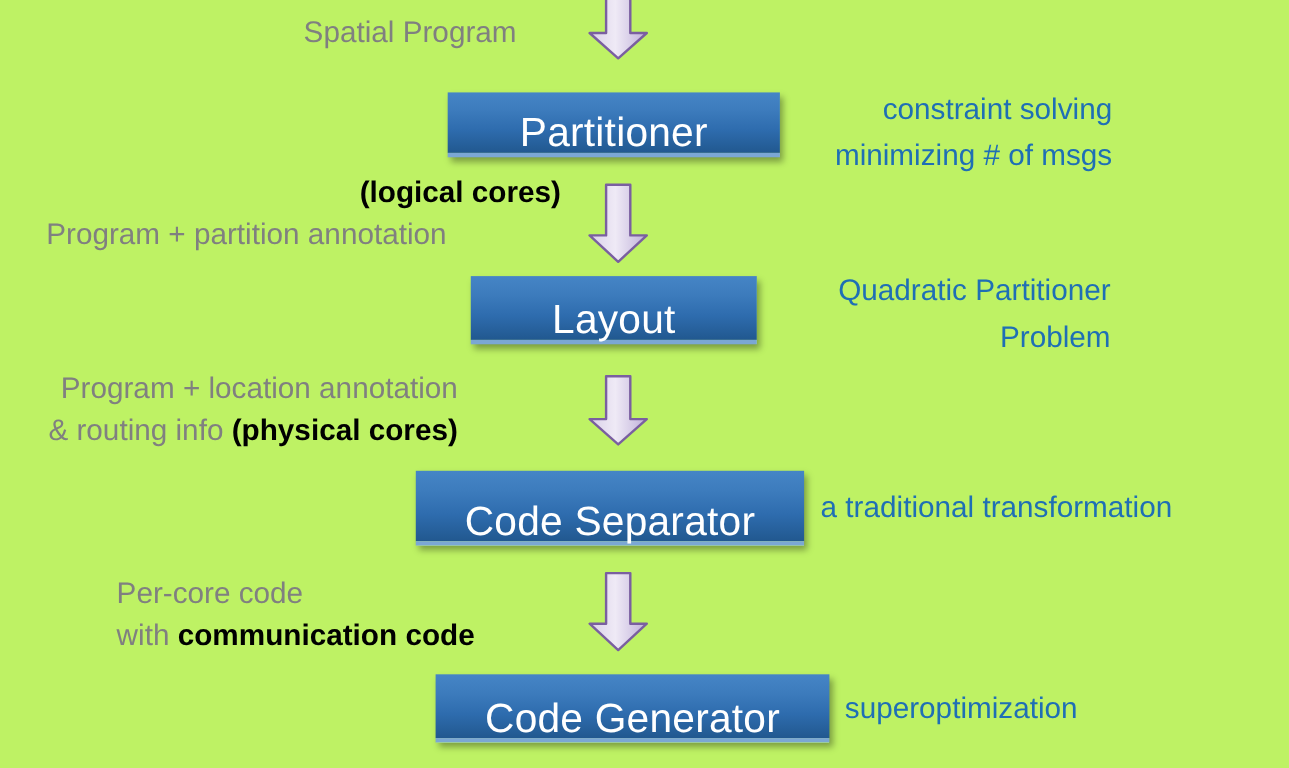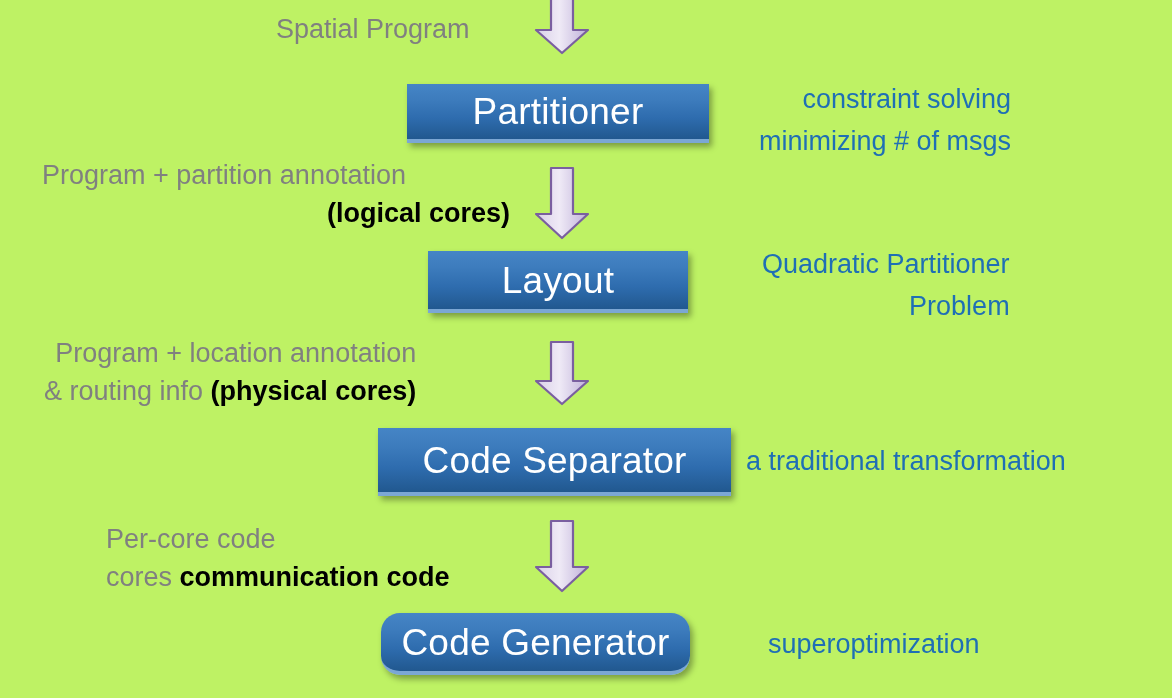--- a/index.html
+++ b/index.html
@@ -19,21 +19,21 @@
   }
 
   
   .proc-box {
     position: absolute;
     box-sizing: border-box;
     background: linear-gradient(to bottom, #4585c6 0%, #3d7cbd 28%, #2e6cae 62%, #21588f 100%);
     border-bottom: 4px solid #7ba7d4;
     box-shadow: 3px 4px 6px rgba(0,0,0,0.35);
     display: flex;
-    align-items: center;
+    align-items: flex-end;
     justify-content: center;
   }
   .proc-box .proc-label {
     color: #ffffff;
     font-size: 37px;
     line-height: 1;
     letter-spacing: 0.2px;
     white-space: nowrap;
   }
 
@@ -95,24 +95,24 @@
   <div class="proc-box" style="left:407px; top:84px; width:302px; height:59px;">
     <span class="proc-label">Partitioner</span>
   </div>
 
   <div class="blue-note" style="left:759px; top:78px;">
     <span class="line">constraint solving</span>
     <span class="line">minimizing # of msgs</span>
   </div>
 
   <div class="note" style="left:42px; top:156px; width:468px;">
-    <span class="line">Program + partition annotation</span>
     <span class="line right">
       <span class="strong">(logical cores)</span>
     </span>
+    <span class="line">Program + partition annotation</span>
   </div>
 
   <div class="arrow" style="left:534px; top:166px; width:56px; height:74px;">
     <svg width="56" height="74" viewBox="0 0 56 74" aria-hidden="true">
       <defs>
         <linearGradient id="agrad2" x1="0" y1="0" x2="1" y2="0">
           <stop offset="0%" stop-color="#d9d0e8"></stop>
           <stop offset="45%" stop-color="#efeaf6"></stop>
           <stop offset="100%" stop-color="#bfb0d9"></stop>
         </linearGradient>
@@ -151,37 +151,37 @@
   <div class="proc-box" style="left:378px; top:428px; width:353px; height:68px;">
     <span class="proc-label">Code Separator</span>
   </div>
 
   <div class="blue-note" style="left:746px; top:440px;">
     <span class="line">a traditional transformation</span>
   </div>
 
   <div class="note" style="left:106px; top:520px;">
     <span class="line">Per-core code</span>
-    <span class="line"><span>cores </span><span class="strong">communication code</span></span>
+    <span class="line"><span>with </span><span class="strong">communication code</span></span>
   </div>
 
   <div class="arrow" style="left:534px; top:519px; width:56px; height:74px;">
     <svg width="56" height="74" viewBox="0 0 56 74" aria-hidden="true">
       <defs>
         <linearGradient id="agrad4" x1="0" y1="0" x2="1" y2="0">
           <stop offset="0%" stop-color="#d9d0e8"></stop>
           <stop offset="45%" stop-color="#efeaf6"></stop>
           <stop offset="100%" stop-color="#bfb0d9"></stop>
         </linearGradient>
       </defs>
       <path d="M17,2 L39,2 L39,48 L54,48 L28,72 L2,48 L17,48 Z" fill="url(#agrad4)" stroke="#7a5fa0" stroke-width="2.2" stroke-linejoin="round"></path>
     </svg>
   </div>
 
-  <div class="proc-box" style="left:381px; top:613px; width:309px; height:62px;border-radius:19px;">
+  <div class="proc-box" style="left:396px; top:613px; width:358px; height:62px;">
     <span class="proc-label">Code Generator</span>
   </div>
 
   <div class="blue-note" style="left:768px; top:623px;">
     <span class="line">superoptimization</span>
   </div>
 
 </div>
 
 </body></html>

